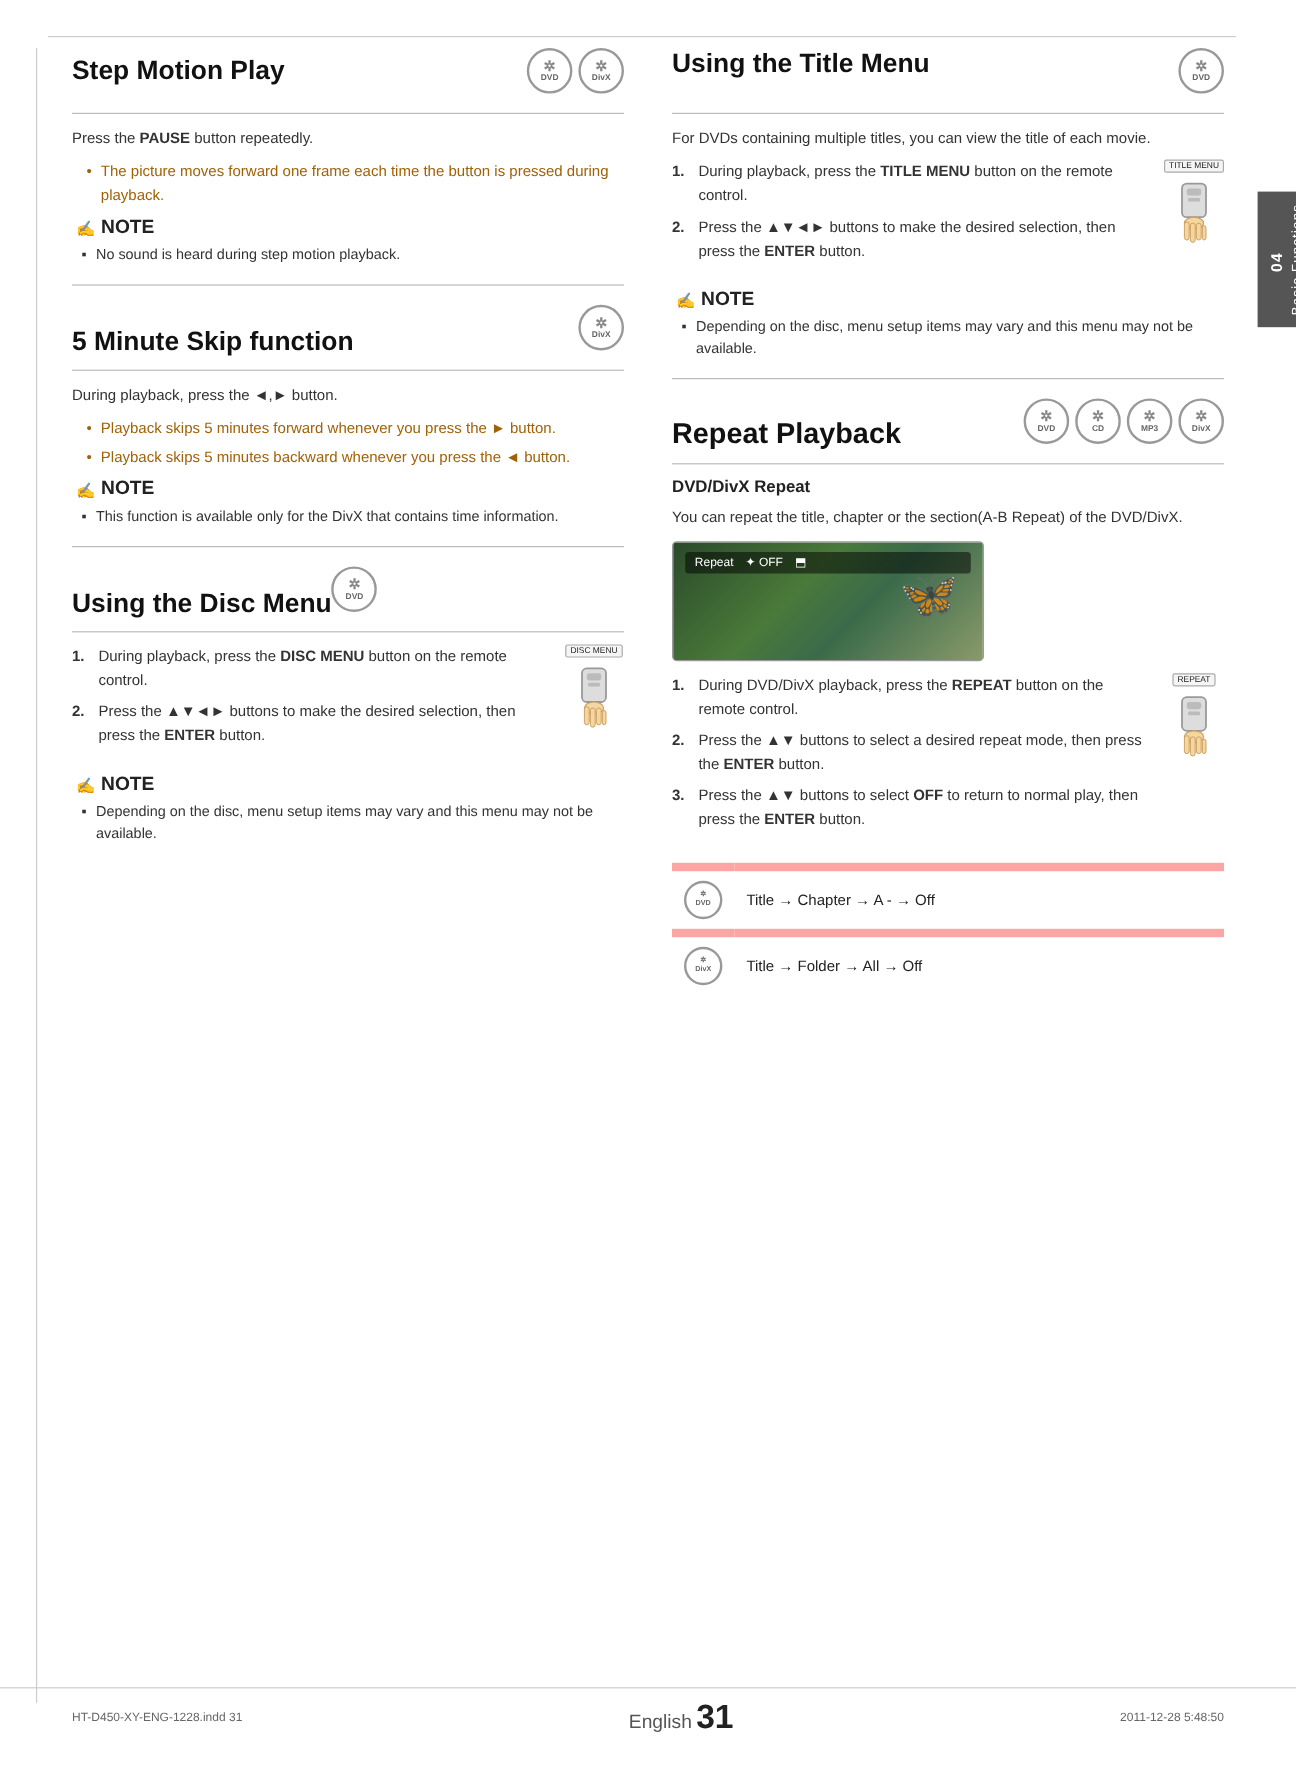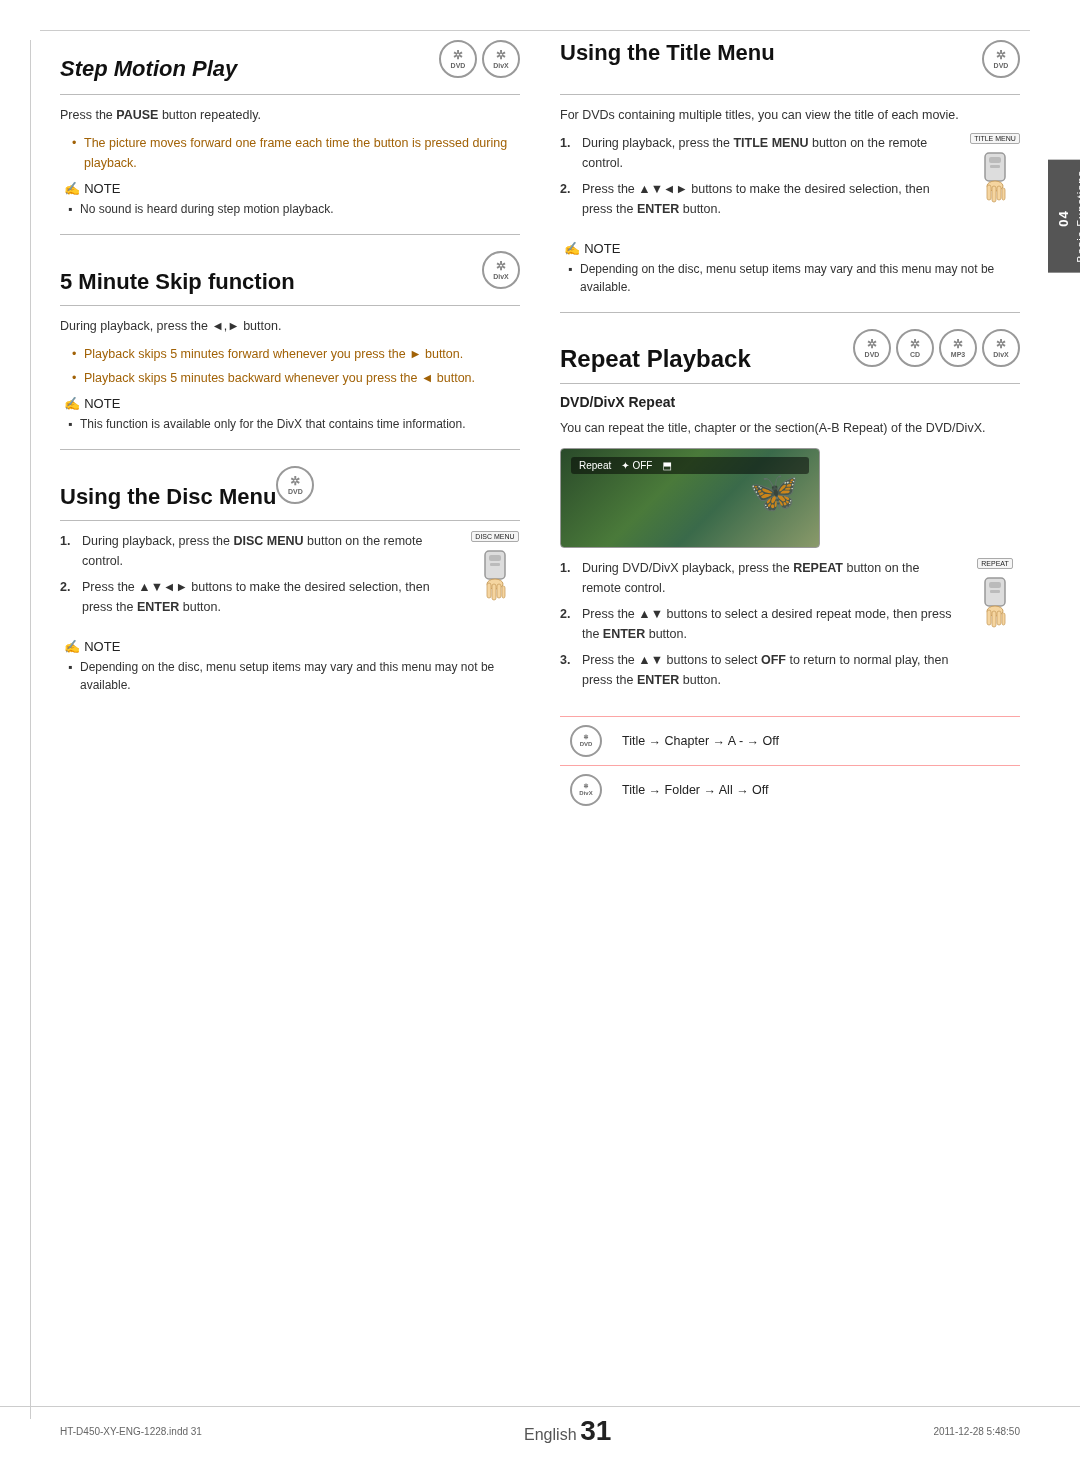--- a/index.html
+++ b/index.html
@@ -132,22 +132,22 @@
 
     
     .note-box {
       margin: 8px 0;
       padding-left: 4px;
     }
 
     .note-title {
       display: flex;
       align-items: center;
-      font-size: 13px;
-      font-weight: normal;
+      font-size: 16px;
+      font-weight: bold;
       margin-bottom: 4px;
       gap: 4px;
     }
 
     .note-title::before {
       content: "✍";
       font-size: 13px;
     }
 
     .note-item {
@@ -210,21 +210,21 @@
     }
 
     
     .repeat-table {
       width: 100%;
       margin-top: 12px;
       border-collapse: collapse;
     }
 
     .repeat-table tr {
-      border-top: 1px solid #fca5a5;
+      border-top: 7px solid #fca5a5;
     }
 
     .repeat-table td {
       padding: 8px 10px;
       font-size: 12.5px;
       vertical-align: middle;
     }
 
     .repeat-table td:first-child {
       width: 40px;
@@ -350,21 +350,21 @@
   <span>Basic Functions</span>
 </div>
 
 <div class="page-container">
   <div class="columns">
 
     <div class="left-col">
 
       <section>
         <div style="display:flex; justify-content:space-between; align-items:flex-end; margin-bottom:4px;">
-          <h2 class="section-title" style="border-bottom:none; margin-bottom:2px;font-style:italic;">Step Motion Play</h2>
+          <h2 class="section-title" style="border-bottom:none; margin-bottom:12px;">Step Motion Play</h2>
           <div class="icon-row">
             <div class="icon-circle">
               <span class="star">✲</span>
               <span>DVD</span>
             </div>
             <div class="icon-circle">
               <span class="star">✲</span>
               <span>DivX</span>
             </div>
           </div>

